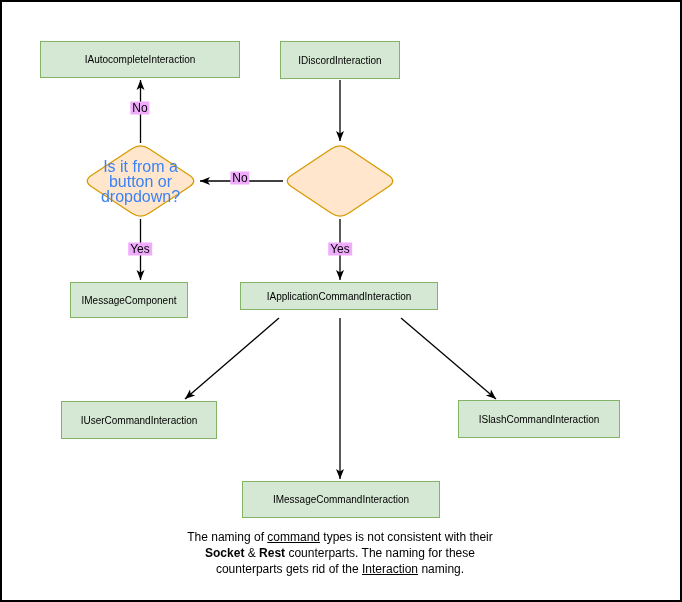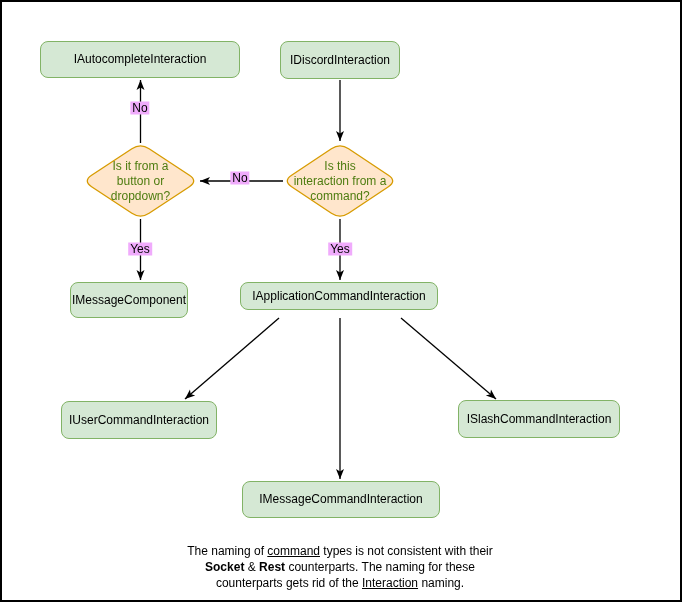--- a/index.html
+++ b/index.html
@@ -16,54 +16,54 @@
   .edges-svg {
     position: absolute;
     left: 0; top: 0;
     width: 682px; height: 602px;
     pointer-events: none;
   }
   .node-box {
     position: absolute;
     background: #d5e8d4;
     border: 1.3px solid #82b366;
-    border-radius: 8px;
+    border-radius: 0;
     display: flex;
     align-items: center;
     justify-content: center;
     text-align: center;
-    font-size: 12px;
+    font-size: 10px;
     color: #000000;
     line-height: 15px;
     padding: 2px;
   }
   .diamond-label {
     position: absolute;
     display: flex;
     align-items: center;
     justify-content: center;
     text-align: center;
-    font-size: 12px;
-    color: #4d7c0f;
+    font-size: 16px;
+    color: #3b82f6;
     line-height: 15px;
     white-space: pre-line;
   }
   .edge-label {
     position: absolute;
     transform: translate(-50%, -50%);
     background: #f0abfc;
     font-size: 12px;
     color: #000000;
     line-height: 13px;
     padding: 0 2px;
   }
   .note {
     position: absolute;
     left: 140px;
-    top: 543px;
+    top: 529px;
     width: 400px;
     text-align: center;
     font-size: 12px;
     line-height: 16px;
     color: #000000;
   }
   .note .u { text-decoration: underline; }
   .note .b { font-weight: bold; }
 </style>
 </head>
@@ -104,23 +104,20 @@
   <div class="node-box" style="left:61px;  top:401px; width:156px; height:38px;">IUserCommandInteraction</div>
 
   <div class="node-box" style="left:458px; top:400px; width:162px; height:38px;">ISlashCommandInteraction</div>
 
   <div class="node-box" style="left:242px; top:481px; width:198px; height:37px;">IMessageCommandInteraction</div>
 
   <div class="diamond-label" style="left:83px;  top:143px; width:115px; height:76px;">Is it from a
 button or
 dropdown?</div>
 
-  <div class="diamond-label" style="left:283px; top:143px; width:114px; height:76px;">Is this
-interaction from a
-command?</div>
 
   <span class="edge-label" style="left:140px; top:108px;">No</span>
 
   <span class="edge-label" style="left:240px; top:178px;">No</span>
 
   <span class="edge-label" style="left:140px; top:249px;">Yes</span>
 
   <span class="edge-label" style="left:340px; top:249px;">Yes</span>
 
   <div class="note">

